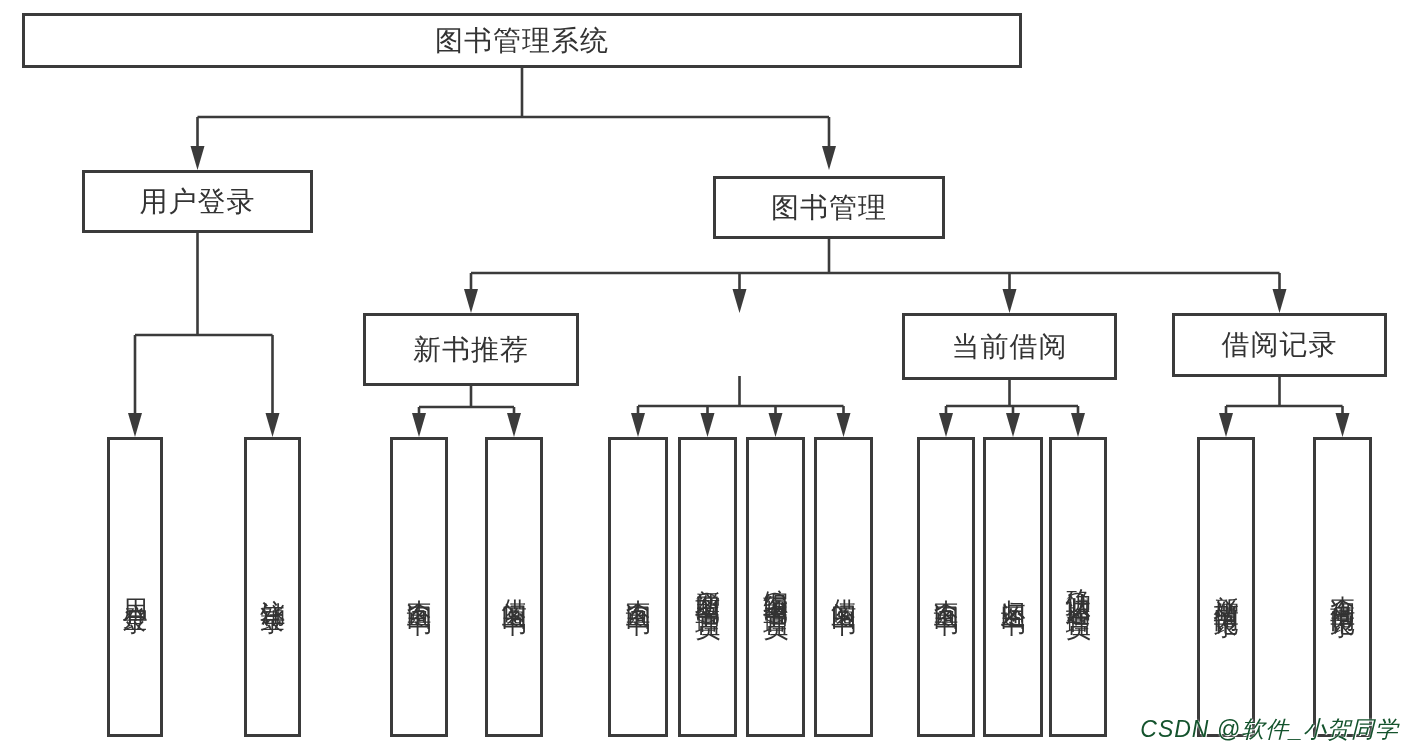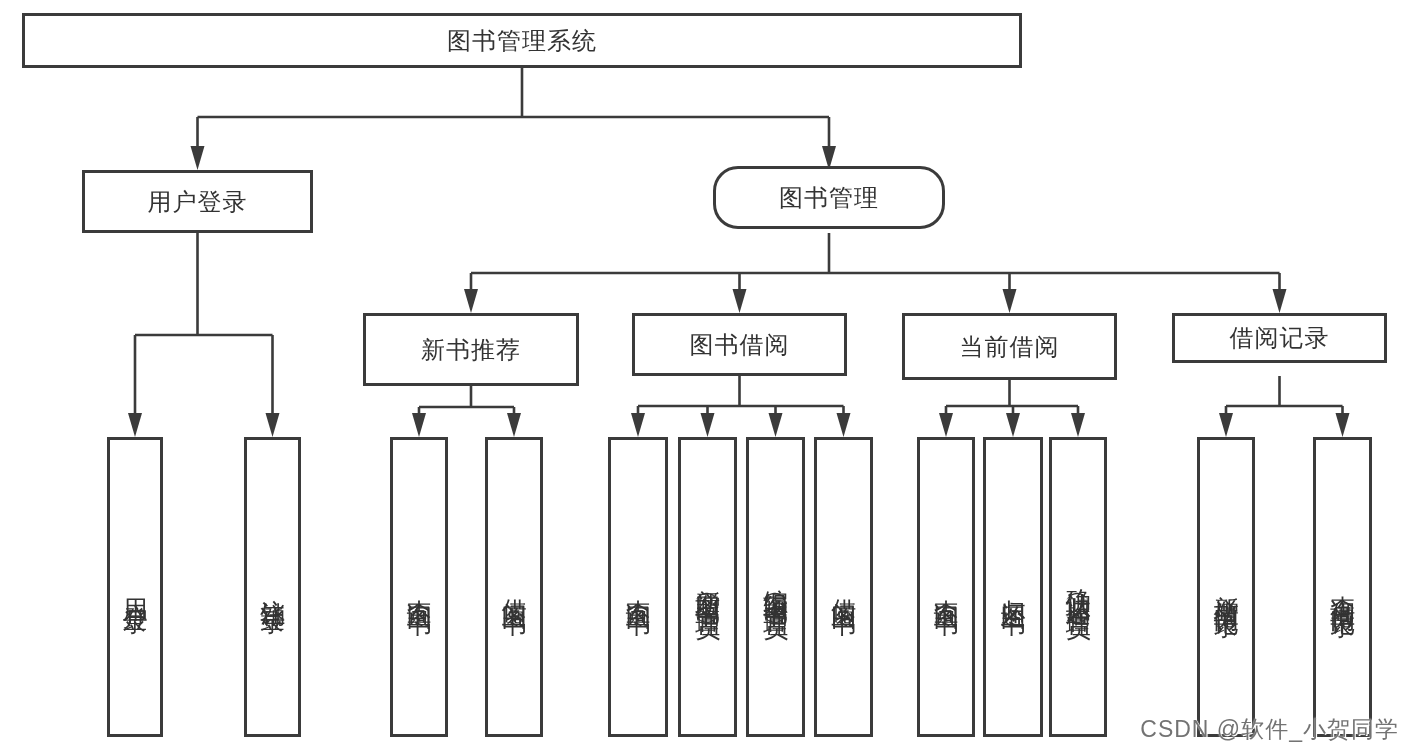--- a/index.html
+++ b/index.html
@@ -6,30 +6,31 @@
   .stage{
     position:relative;width:1405px;height:747px;background:#ffffff;overflow:hidden;
     font-family:"Liberation Sans","DejaVu Sans",sans-serif;color:#333333;
   }
   .connectors{position:absolute;left:0;top:0;width:1405px;height:747px;pointer-events:none;}
   .node{
     position:absolute;box-sizing:border-box;background:#ffffff;
     border:3px solid #3b3b3b;display:flex;align-items:center;justify-content:center;
     z-index:2;
   }
-  .hlabel{font-size:24px;letter-spacing:1px;white-space:nowrap;}
+  .hlabel{font-size:28px;letter-spacing:1px;white-space:nowrap;}
   .leaf span{
     writing-mode:vertical-rl;text-orientation:mixed;
     font-size:25px;letter-spacing:4px;line-height:1.1;
   }
   .watermark{
     position:absolute;top:714px;right:6px;z-index:3;
-    font-size:23px;letter-spacing:1px;color:#737373;
+    font-size:23px;letter-spacing:1px;color:#14532d;
     text-shadow:0 0 2px #ffffff,1px 1px 0 #ffffff;
     white-space:nowrap;
+    font-style:italic;
   }
 </style>
 </head>
 <body>
 
 <div class="stage">
 
   <svg class="connectors" width="1405" height="747" viewBox="0 0 1405 747">
     <g stroke="#3b3b3b" stroke-width="2.6" fill="none">
 
@@ -66,26 +67,25 @@
       <polygon points="1006,413 1020,413 1013,437"></polygon>
       <polygon points="1071,413 1085,413 1078,437"></polygon>
       <polygon points="1219,413 1233,413 1226,437"></polygon>
       <polygon points="1335.5,413 1349.5,413 1342.5,437"></polygon>
     </g>
   </svg>
 
   <div class="node hlabel" style="left:22px;top:13px;width:1000px;height:55px;">图书管理系统</div>
 
   <div class="node hlabel" style="left:82px;top:170px;width:231px;height:63px;">用户登录</div>
-  <div class="node hlabel" style="left:713px;top:166px;width:232px;height:63px;border-radius:25px;">图书管理</div>
+  <div class="node hlabel" style="left:713px;top:176px;width:232px;height:63px;">图书管理</div>
 
   <div class="node hlabel" style="left:363px;top:313px;width:216px;height:73px;">新书推荐</div>
-  <div class="node hlabel" style="left:632px;top:313px;width:215px;height:63px;">图书借阅</div>
   <div class="node hlabel" style="left:902px;top:313px;width:215px;height:67px;">当前借阅</div>
-  <div class="node hlabel" style="left:1172px;top:313px;width:215px;height:50px;">借阅记录</div>
+  <div class="node hlabel" style="left:1172px;top:313px;width:215px;height:64px;">借阅记录</div>
 
   <div class="node leaf" style="left:107px;top:437px;width:56px;height:300px;">
     <span>用户登录</span>
   </div>
   <div class="node leaf" style="left:244px;top:437px;width:57px;height:300px;">
     <span>注销登录</span>
   </div>
 
   <div class="node leaf" style="left:390px;top:437px;width:58px;height:300px;">
     <span>查询图书</span>

